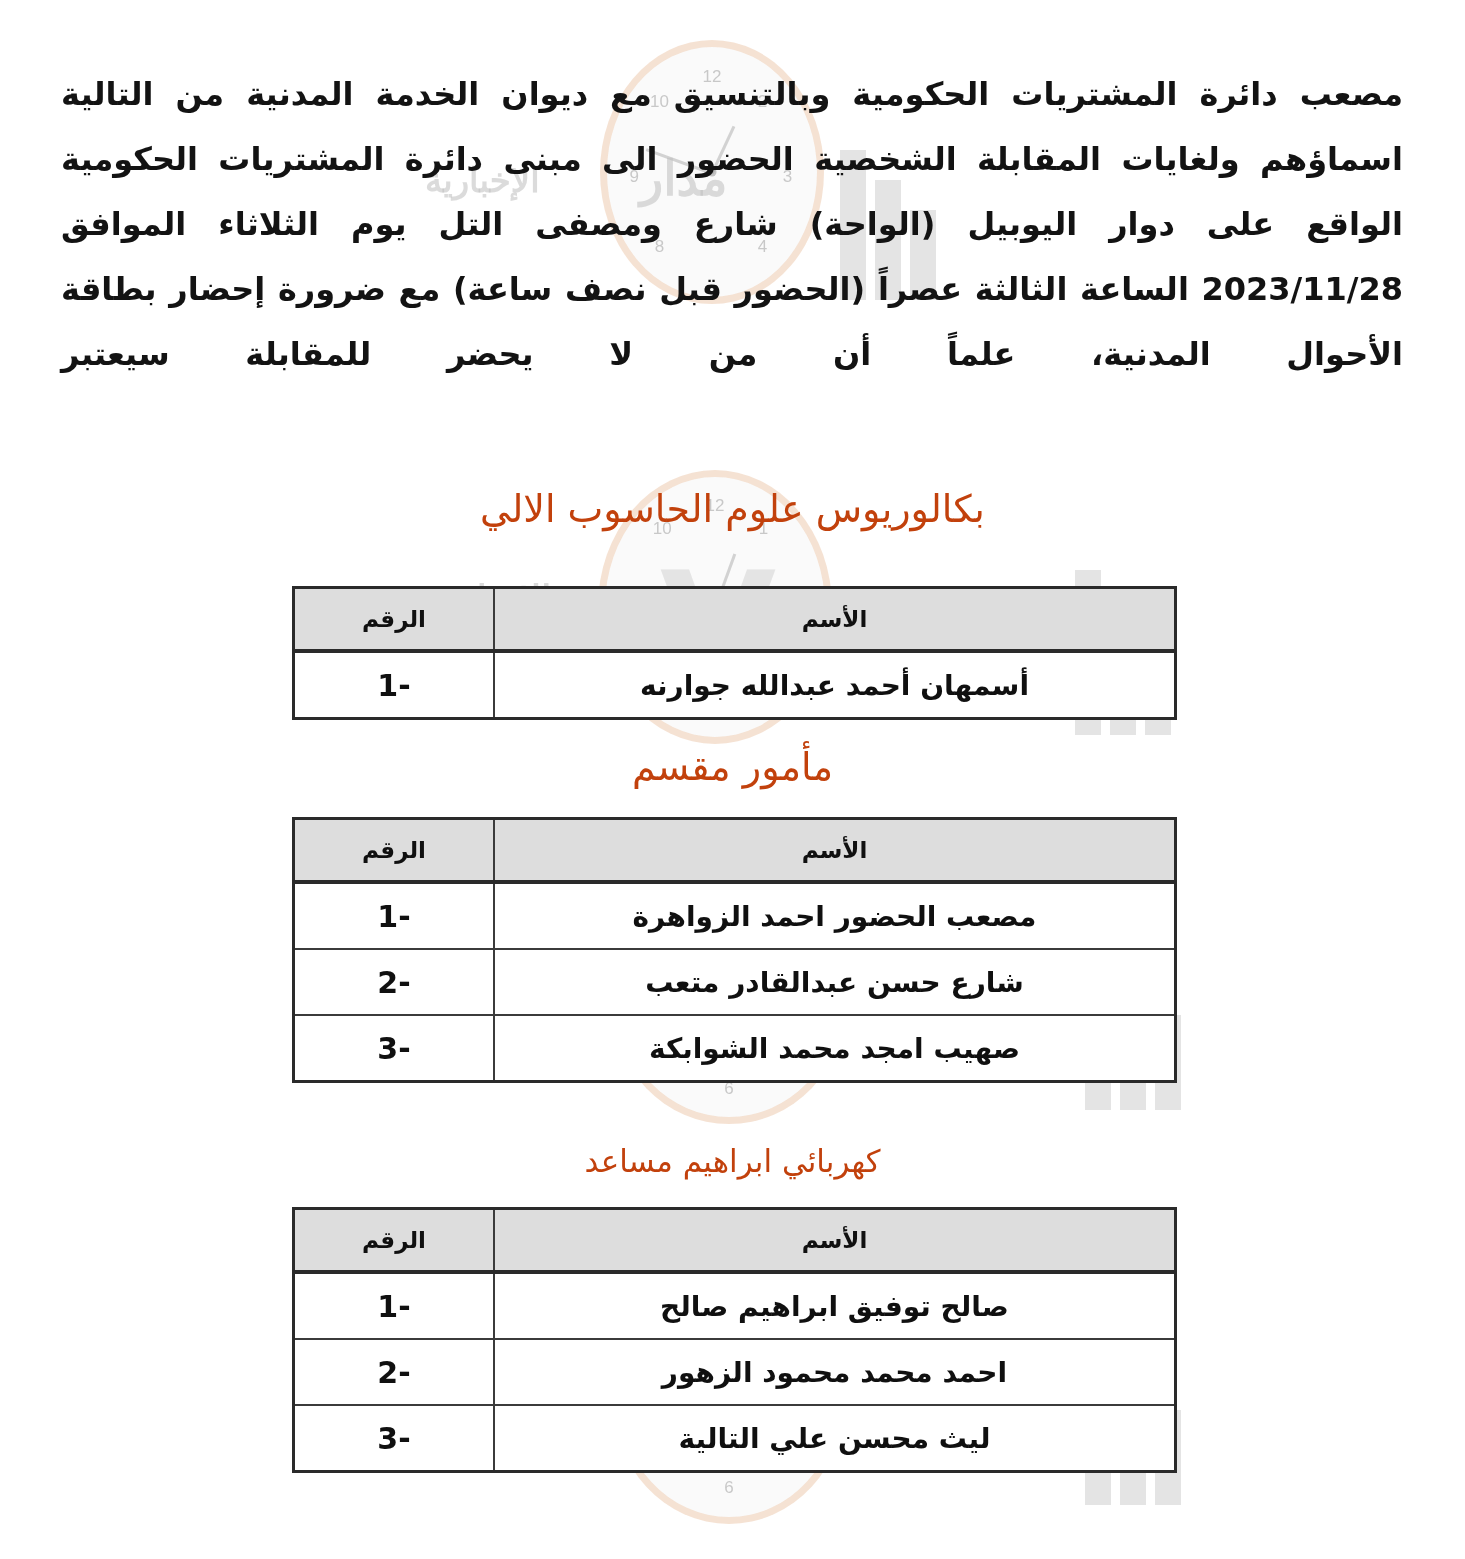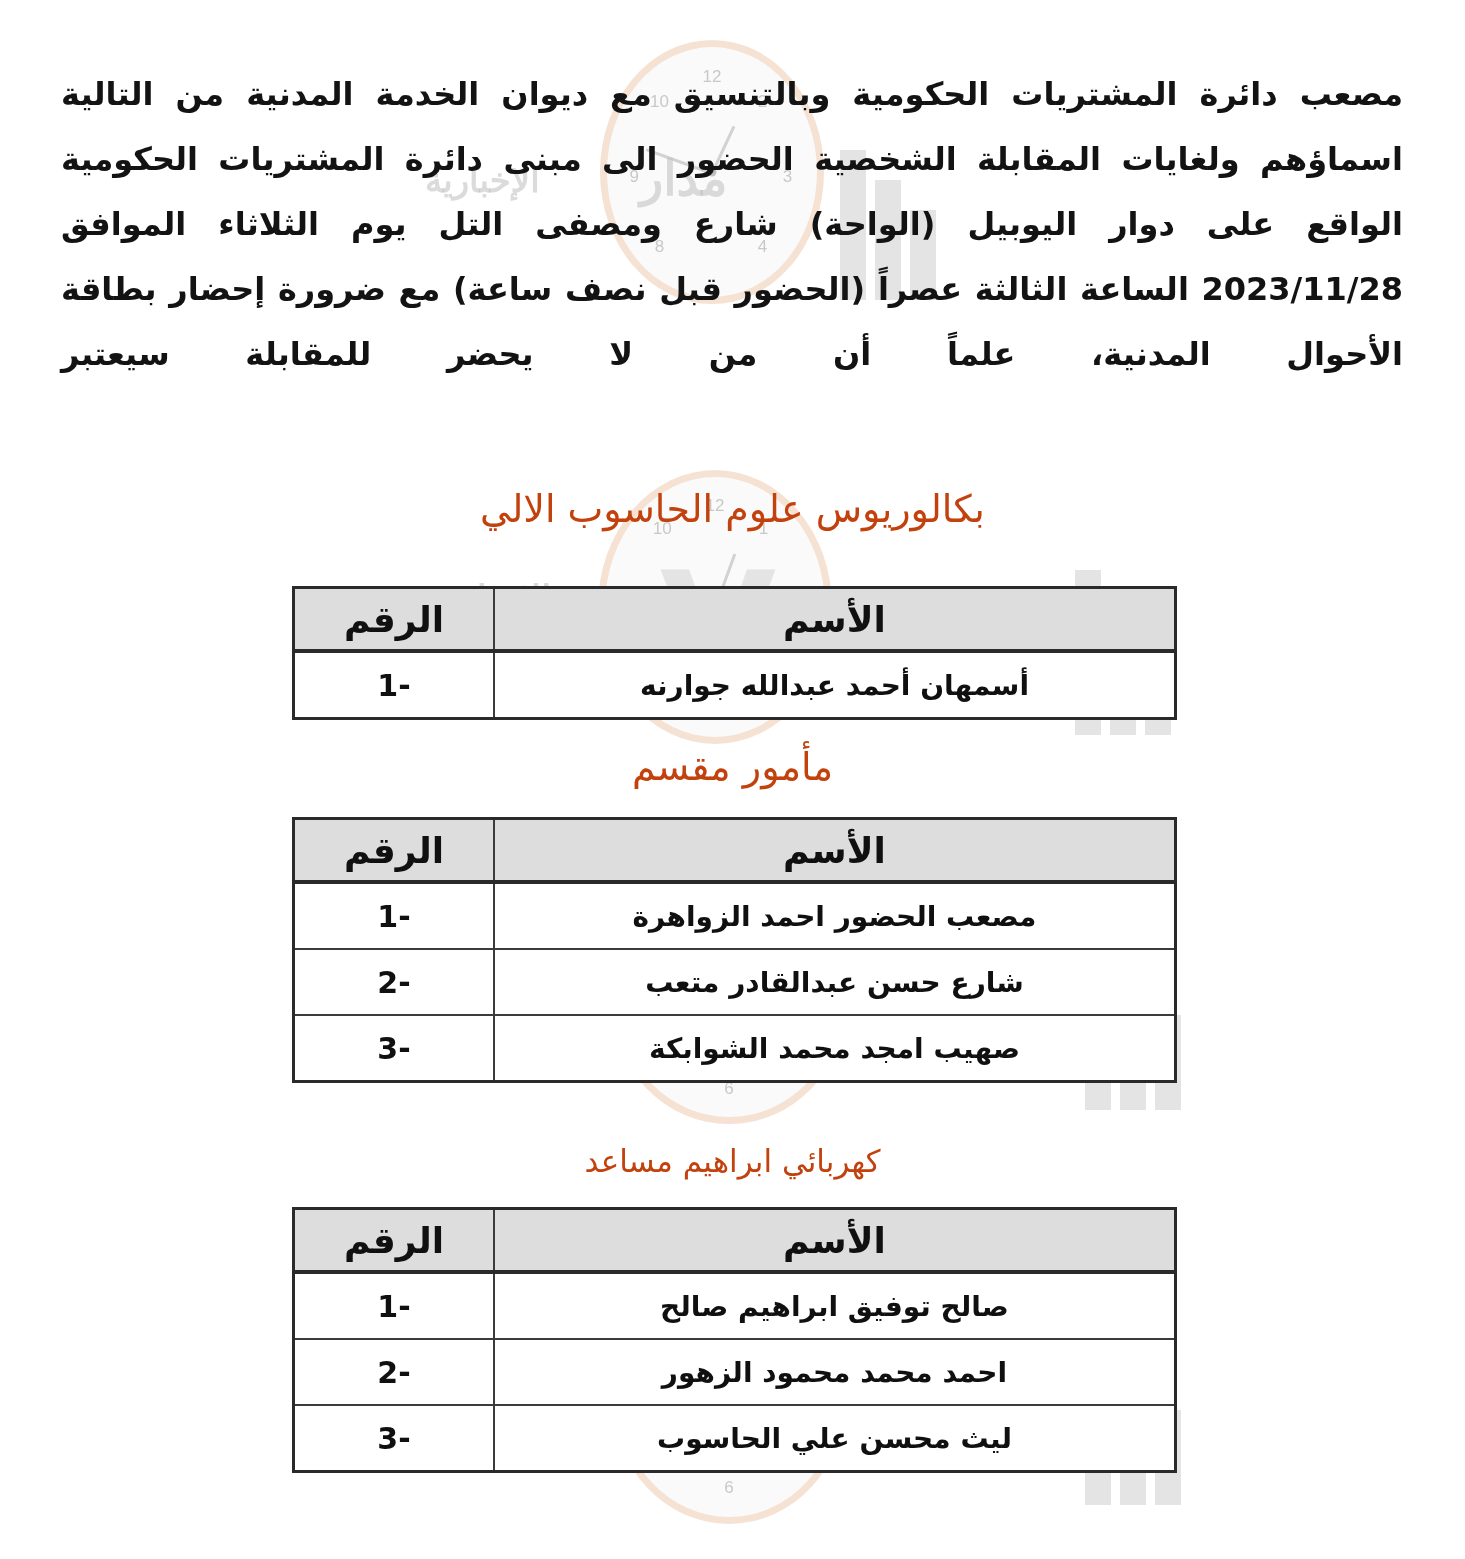--- a/index.html
+++ b/index.html
@@ -128,21 +128,21 @@
   .name-table td {
     border: 2px solid #3b3b3b;
     text-align: center;
     vertical-align: middle;
     font-weight: bold;
     color: #101010;
   }
   .name-table thead th {
     background: #dddddd;
     height: 58px;
-    font-size: 36px;
+    font-size: 23px;
     border-bottom: 4px solid #2a2a2a;
   }
   .name-table tbody td {
     height: 62px;
     font-size: 28px;
   }
   .name-table .col-idx { width: 196px; }
   .name-table .col-name { width: auto; }
   .name-table tbody .cell-idx { font-size: 30px; }
   .name-table {
@@ -313,19 +313,19 @@
     <tbody>
       <tr>
         <td class="cell-name">صالح توفيق ابراهيم صالح</td>
         <td class="cell-idx">-1</td>
       </tr>
       <tr>
         <td class="cell-name">احمد محمد محمود الزهور</td>
         <td class="cell-idx">-2</td>
       </tr>
       <tr>
-        <td class="cell-name">ليث محسن علي الحاسوب</td>
+        <td class="cell-name">ليث محسن علي التالية</td>
         <td class="cell-idx">-3</td>
       </tr>
     </tbody>
   </table>
 
 </div>
 
 </body></html>

